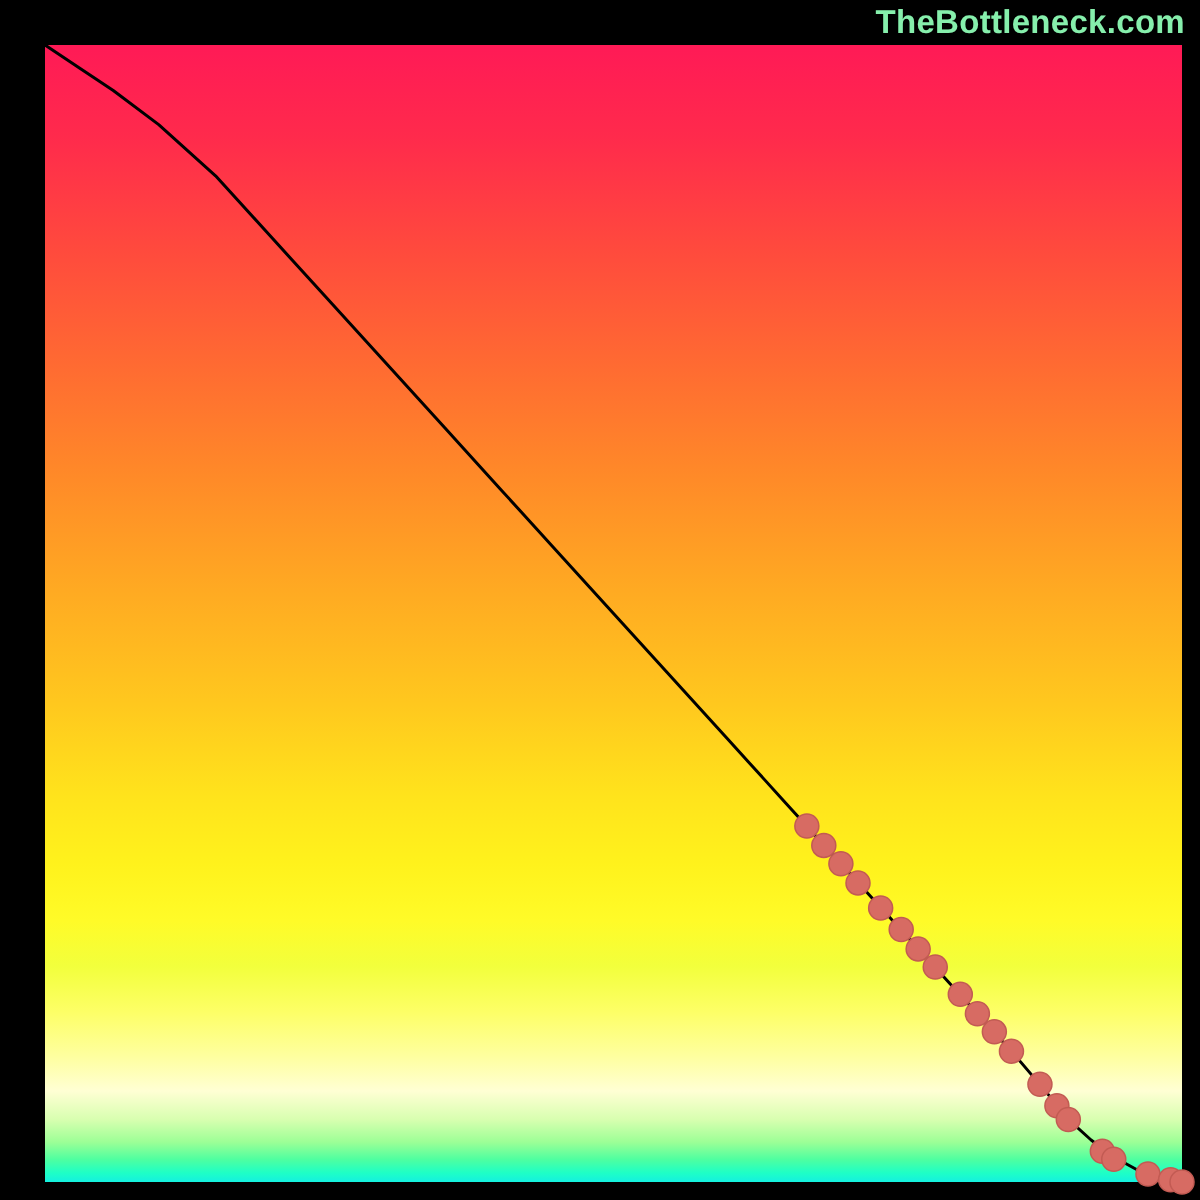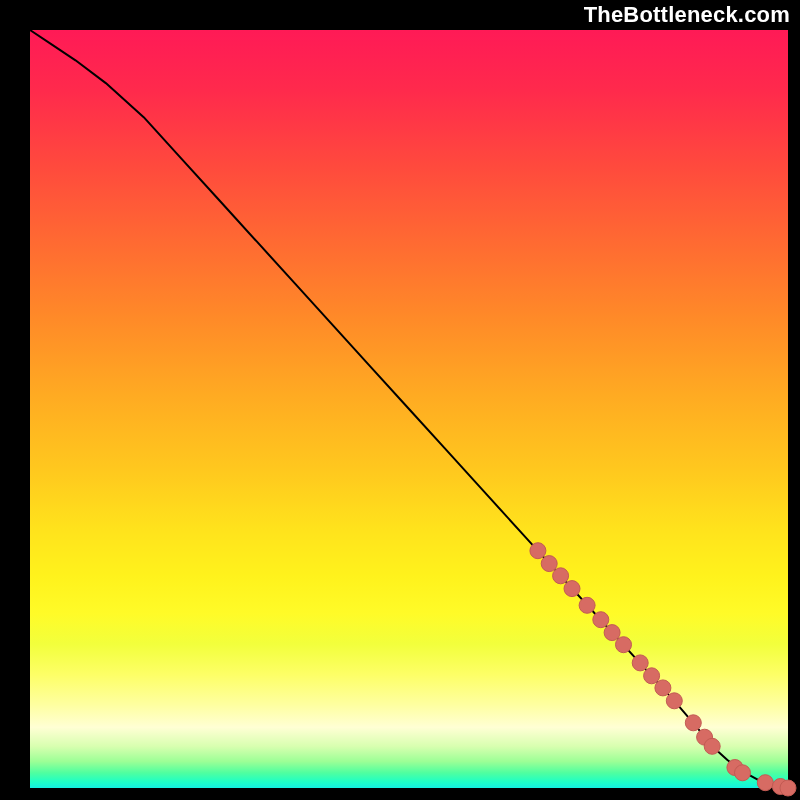--- a/index.html
+++ b/index.html
@@ -14,21 +14,21 @@
   .frame {
     position: relative;
     width: 800px;
     height: 800px;
     background: #000;
   }
   .watermark {
     position: absolute;
     top: 2px;
     right: 10px;
-    color: #ffffff;
+    color: #86efac;
     font-size: 22px;
     font-weight: 600;
     letter-spacing: 0.2px;
     user-select: none;
   }
   .plot {
     position: absolute;
     left: 30px;
     top: 30px;
     width: 758px;

